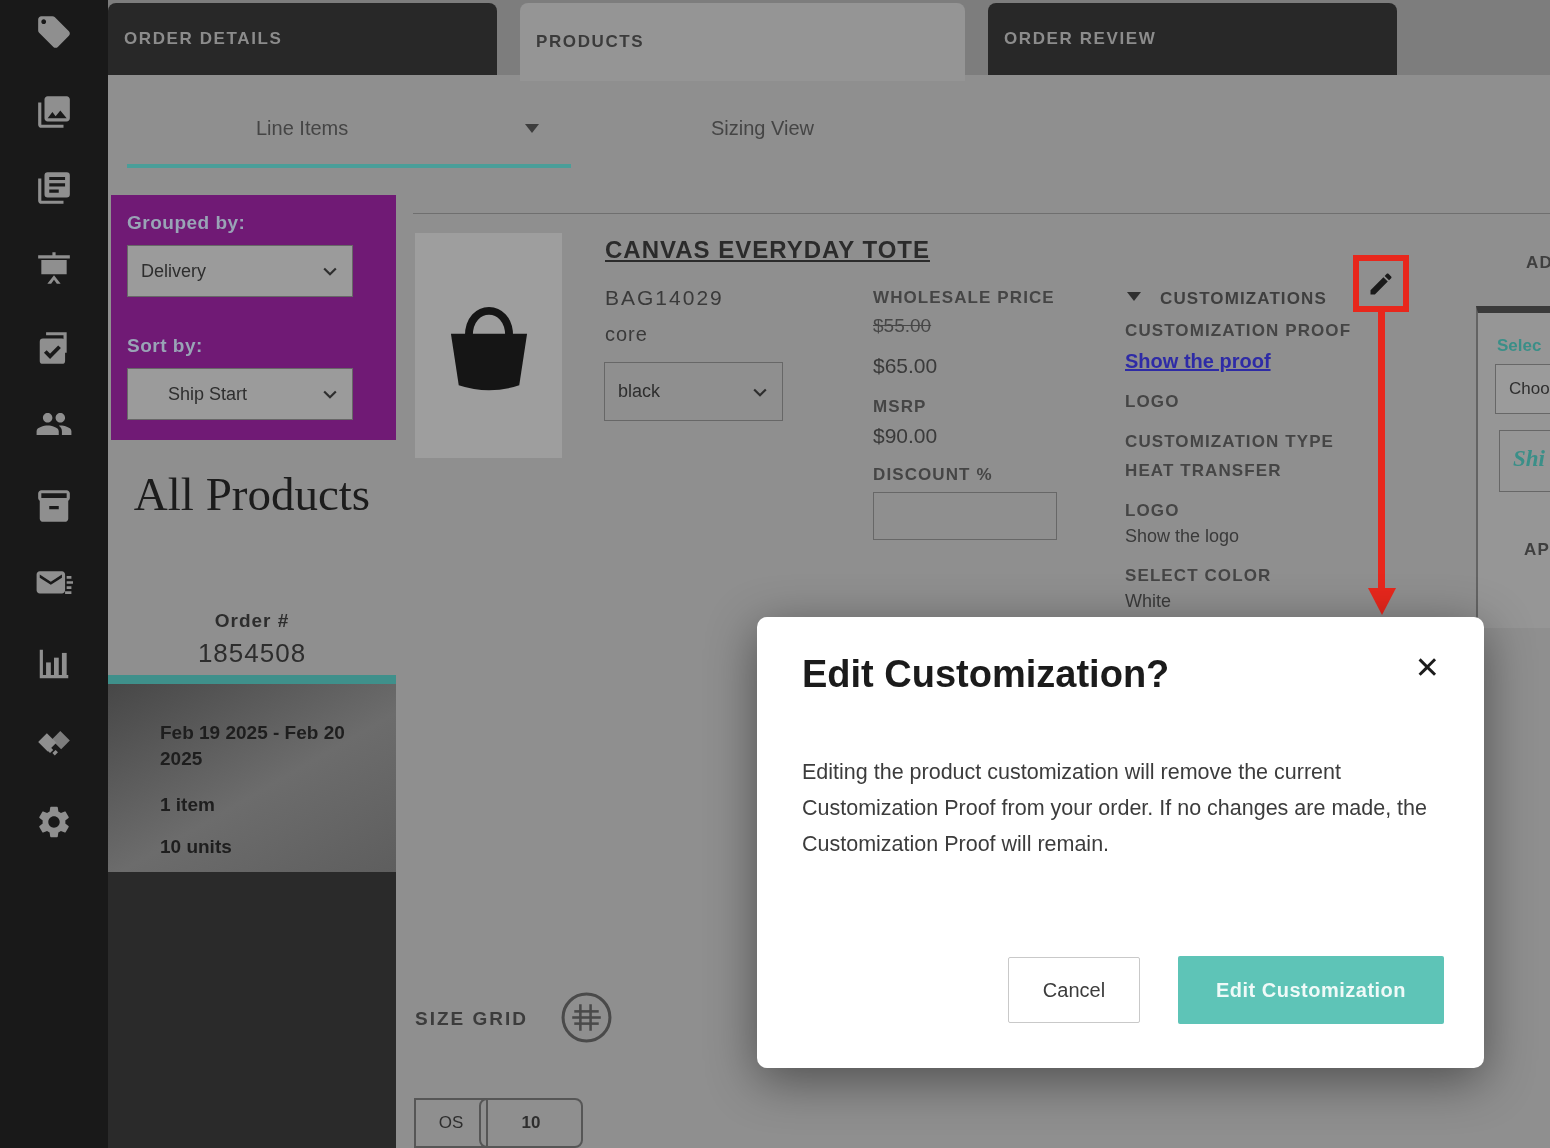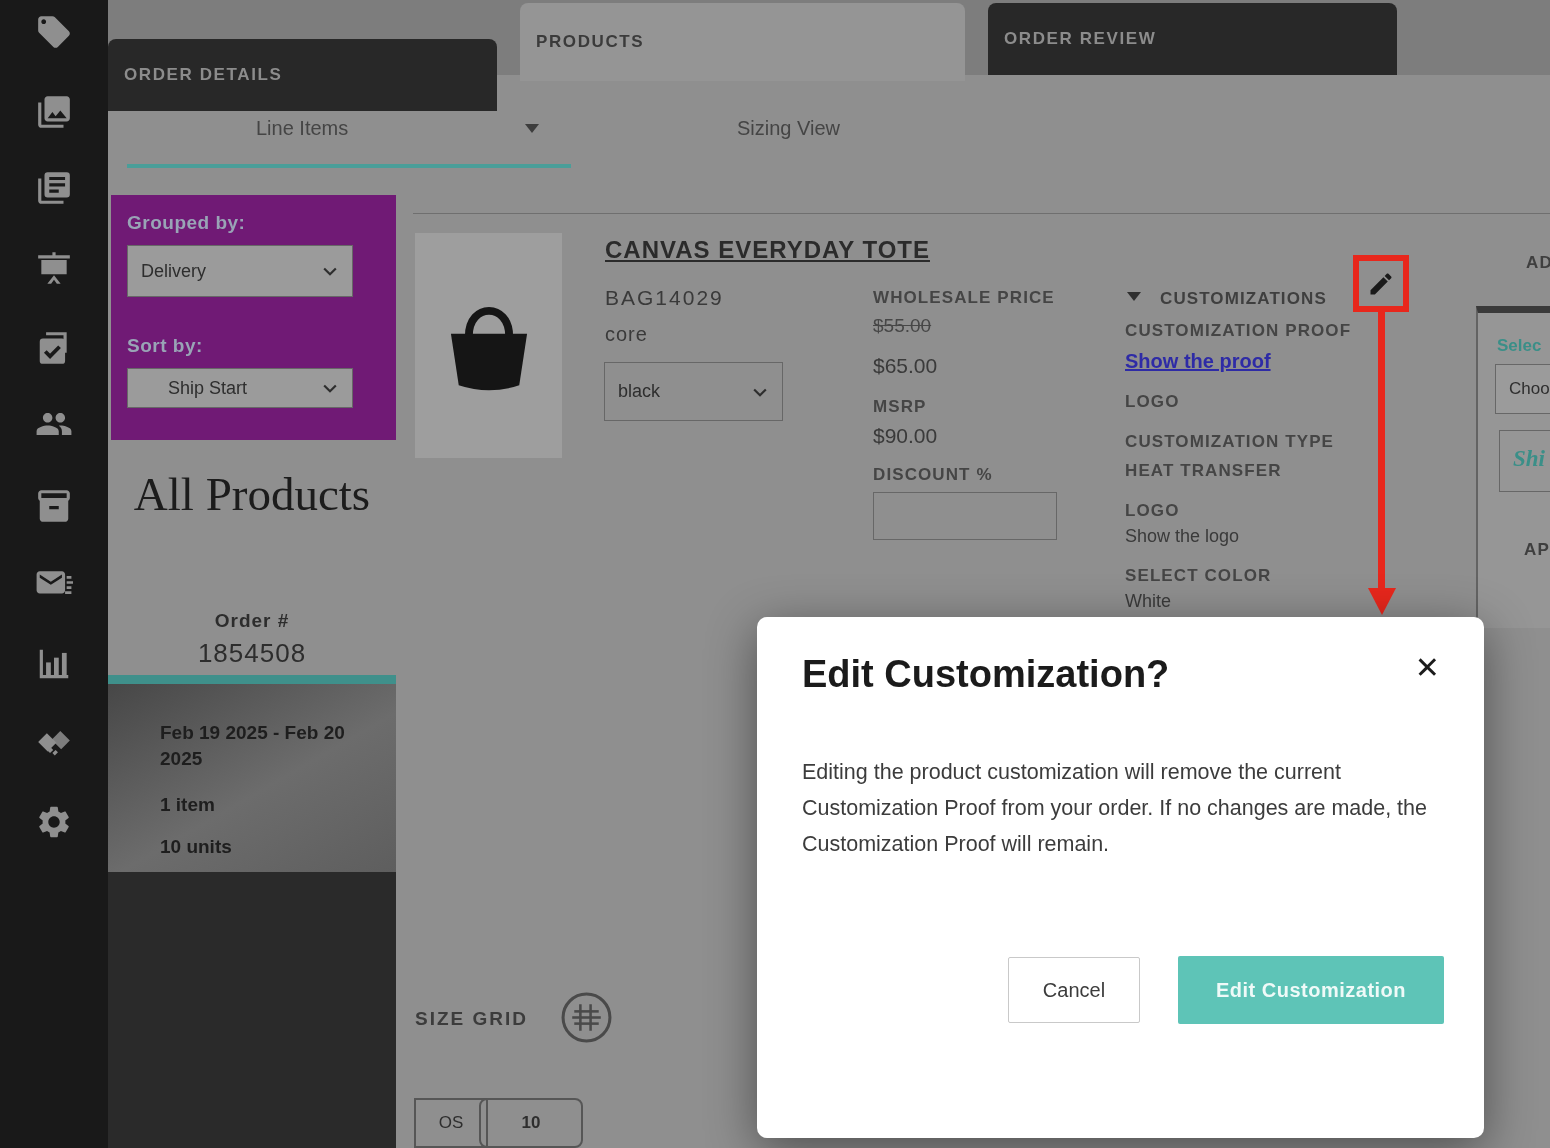--- a/index.html
+++ b/index.html
@@ -57,21 +57,21 @@
 
   
   .rp-box { position:absolute; left:1476px; top:306px; width:120px; height:322px; background:#969696; border-top:7px solid #3a3a3a; border-left:2px solid #636363; }
   .rp-teal { position:absolute; color:#3a8f88; font-size:17px; font-weight:700; white-space:nowrap; }
 
   
   .sg-icon { position:absolute; left:560px; top:991px; width:53px; height:53px; cursor:pointer; }
   .sz-cell { position:absolute; top:1098px; height:50px; border:2px solid #565656; display:flex; align-items:center; justify-content:center; font-size:17px; color:#2e2e2e; }
 
   
-  .modal { position:absolute; left:757px; top:617px; width:727px; height:521px; background:#ffffff; border-radius:10px; box-shadow:0 12px 50px rgba(0,0,0,.45); z-index:50; }
+  .modal { position:absolute; left:757px; top:617px; width:727px; height:451px; background:#ffffff; border-radius:10px; box-shadow:0 12px 50px rgba(0,0,0,.45); z-index:50; }
   .m-title { position:absolute; left:45px; top:36px; font-size:38px; font-weight:700; color:#1b1b1b; }
   .m-close { position:absolute; right:44px; top:36px; font-size:30px; color:#1b1b1b; cursor:pointer; line-height:1; }
   .m-body { position:absolute; left:45px; top:138px; width:648px; font-size:21.5px; color:#3c3c3c; line-height:1.67; }
   .m-btn { position:absolute; border-radius:2px; display:flex; align-items:center; justify-content:center; font-size:20px; cursor:pointer; }
   .m-cancel { left:251px; top:340px; width:132px; height:66px; background:#fff; border:1.5px solid #c9c9c9; color:#3c3c3c; }
   .m-confirm { left:421px; top:339px; width:266px; height:68px; background:#5ec4b7; color:#effaf8; font-weight:600; letter-spacing:.5px; }
 </style>
 </head>
 <body>
 
@@ -138,46 +138,46 @@
         </svg>
       </div>
     <div class="side-icon" style="top:800px">
         <svg viewBox="0 0 24 24">
           <path d="M19.14 12.94c.04-.3.06-.61.06-.94 0-.32-.02-.64-.07-.94l2.03-1.58c.18-.14.23-.41.12-.61l-1.92-3.32c-.12-.22-.37-.29-.59-.22l-2.39.96c-.5-.38-1.03-.7-1.62-.94l-.36-2.54c-.04-.24-.24-.41-.48-.41h-3.84c-.24 0-.43.17-.47.41l-.36 2.54c-.59.24-1.13.57-1.62.94l-2.39-.96c-.22-.08-.47 0-.59.22L2.74 8.87c-.12.21-.08.47.12.61l2.03 1.58c-.05.3-.09.63-.09.94s.02.64.07.94l-2.03 1.58c-.18.14-.23.41-.12.61l1.92 3.32c.12.22.37.29.59.22l2.39-.96c.5.38 1.03.7 1.62.94l.36 2.54c.05.24.24.41.48.41h3.84c.24 0 .44-.17.47-.41l.36-2.54c.59-.24 1.13-.56 1.62-.94l2.39.96c.22.08.47 0 .59-.22l1.92-3.32c.12-.22.07-.47-.12-.61l-2.01-1.58zM12 15.6c-1.98 0-3.6-1.62-3.6-3.6s1.62-3.6 3.6-3.6 3.6 1.62 3.6 3.6-1.62 3.6-3.6 3.6z"></path>
         </svg>
       </div>
   </nav>
 
   <div class="header-bg"></div>
-  <div class="tab dark" style="left:108px; width:389px;margin-top:36px;">
+  <div class="tab dark" style="left:108px; width:389px;">
       <span>ORDER DETAILS</span>
     </div>
   <div class="tab active" style="left:520px; width:445px;">
       <span>PRODUCTS</span>
     </div>
   <div class="tab dark" style="left:988px; width:409px;">
       <span>ORDER REVIEW</span>
     </div>
 
   <div class="subnav-item" style="left:256px; top:117px;">Line Items</div>
   <div class="caret-down" style="left:525px; top:124px;"></div>
-  <div class="subnav-item" style="left:737px; top:117px;">Sizing View</div>
+  <div class="subnav-item" style="left:711px; top:117px;">Sizing View</div>
   <div class="subnav-underline"></div>
   <div class="hr"></div>
 
   <div class="filter-panel">
     <div class="fp-label" style="top:17px;">Grouped by:</div>
     <div class="dd" style="left:16px; top:50px; width:226px; height:52px;">
       <span>Delivery</span>
       <svg class="chev" viewBox="0 0 24 24">
           <path d="M5 9l7 7 7-7" fill="none" stroke-width="2.6"></path>
         </svg>
     </div>
     <div class="fp-label" style="top:140px;">Sort by:</div>
-    <div class="dd" style="left:16px; top:173px; width:226px; height:40px;padding-left:40px;">
+    <div class="dd" style="left:16px; top:173px; width:226px; height:52px;padding-left:40px;">
       <span>Ship Start</span>
       <svg class="chev" viewBox="0 0 24 24">
           <path d="M5 9l7 7 7-7" fill="none" stroke-width="2.6"></path>
         </svg>
     </div>
   </div>
 
   <div class="summary-title">All Products</div>
   <div class="order-label">Order #</div>
   <div class="order-number">1854508</div>

